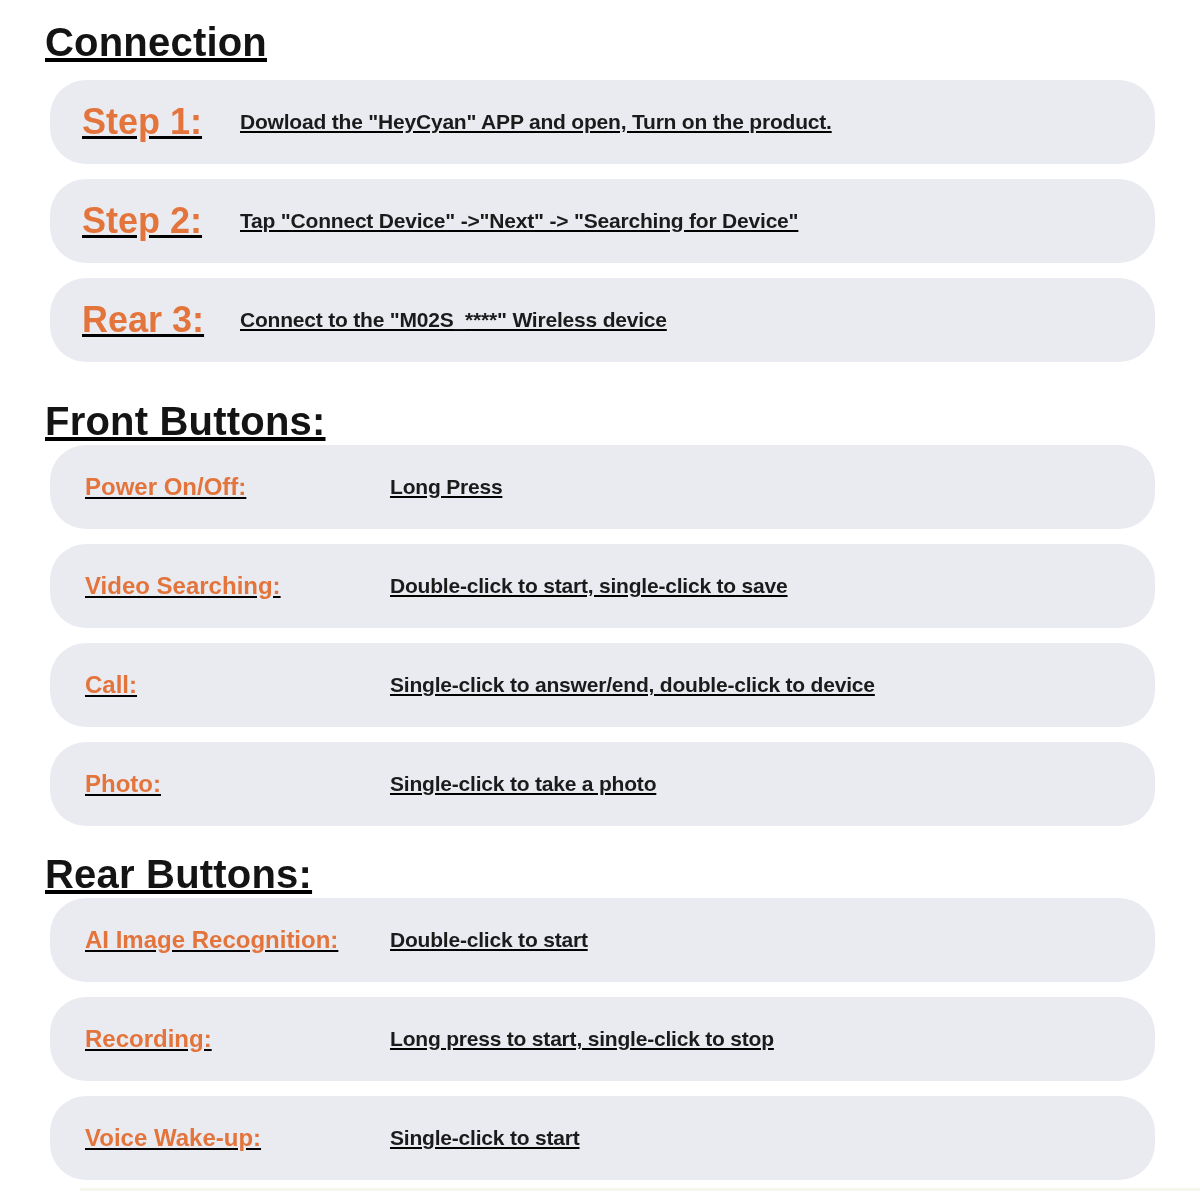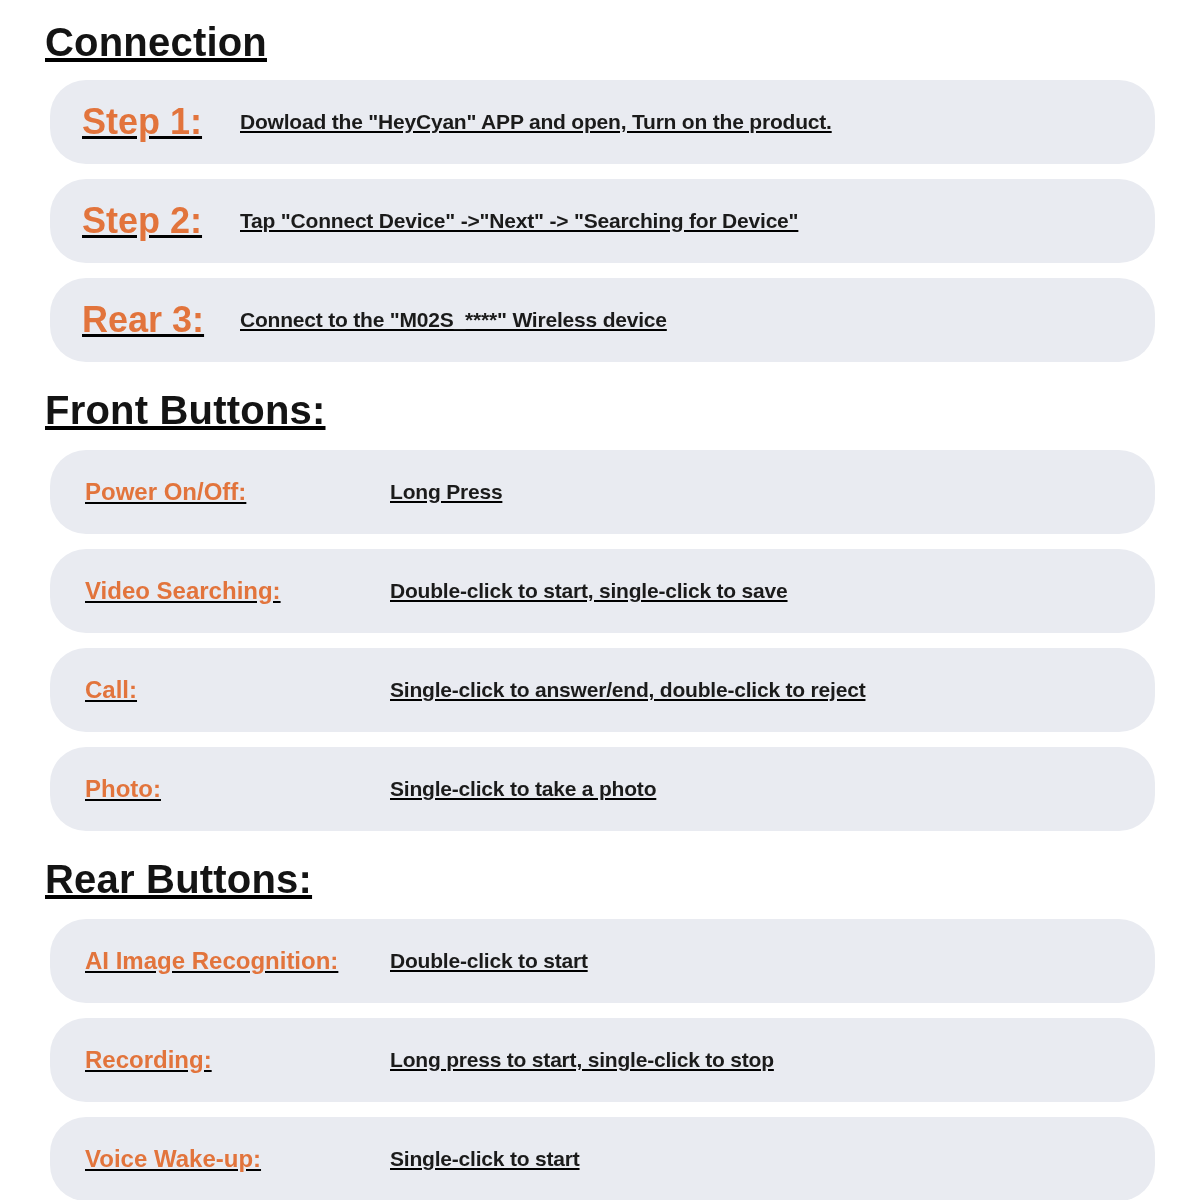--- a/index.html
+++ b/index.html
@@ -11,31 +11,31 @@
     font-family:"Liberation Sans", sans-serif;
     text-decoration:underline;
   }
   .heading {
     margin:0 0 0 45px;
     font-size:40px; line-height:44px;
     font-weight:800; letter-spacing:0.2px;
     color:#141414;
   }
   #h-connection { margin-top:20px; }
-  #h-front { margin-top:26px; }
+  #h-front { margin-top:37px; }
   #h-rear { margin-top:26px; }
   .pill {
     box-sizing:border-box;
     margin:15px 45px 0 50px;
     height:84px;
     background:#E9EBF1;
     border-radius:36px;
     display:flex; align-items:center;
   }
-  .pill.first { margin-top:18px; }
+  .pill.first { margin-top:2px; }
   .pill.first-step { margin-top:16px; }
   .step-label {
     margin-left:32px; width:158px; flex:0 0 auto;
     font-size:36px; font-weight:700;
     color:#E2743C;
   }
   .row-label {
     margin-left:35px; width:305px; flex:0 0 auto;
     font-size:24px; font-weight:700;
     color:#E2743C;
@@ -81,21 +81,21 @@
     <span class="row-value">Long Press</span>
   </div>
 
   <div class="pill">
     <span class="row-label">Video Searching:</span>
     <span class="row-value">Double-click to start, single-click to save</span>
   </div>
 
   <div class="pill">
     <span class="row-label">Call:</span>
-    <span class="row-value">Single-click to answer/end, double-click to reject</span>
+    <span class="row-value">Single-click to answer/end, double-click to device</span>
   </div>
 
   <div class="pill">
     <span class="row-label">Photo:</span>
     <span class="row-value">Single-click to take a photo</span>
   </div>
 
   <h1 class="heading" id="h-rear">Rear Buttons:</h1>
 
   <div class="pill first">

